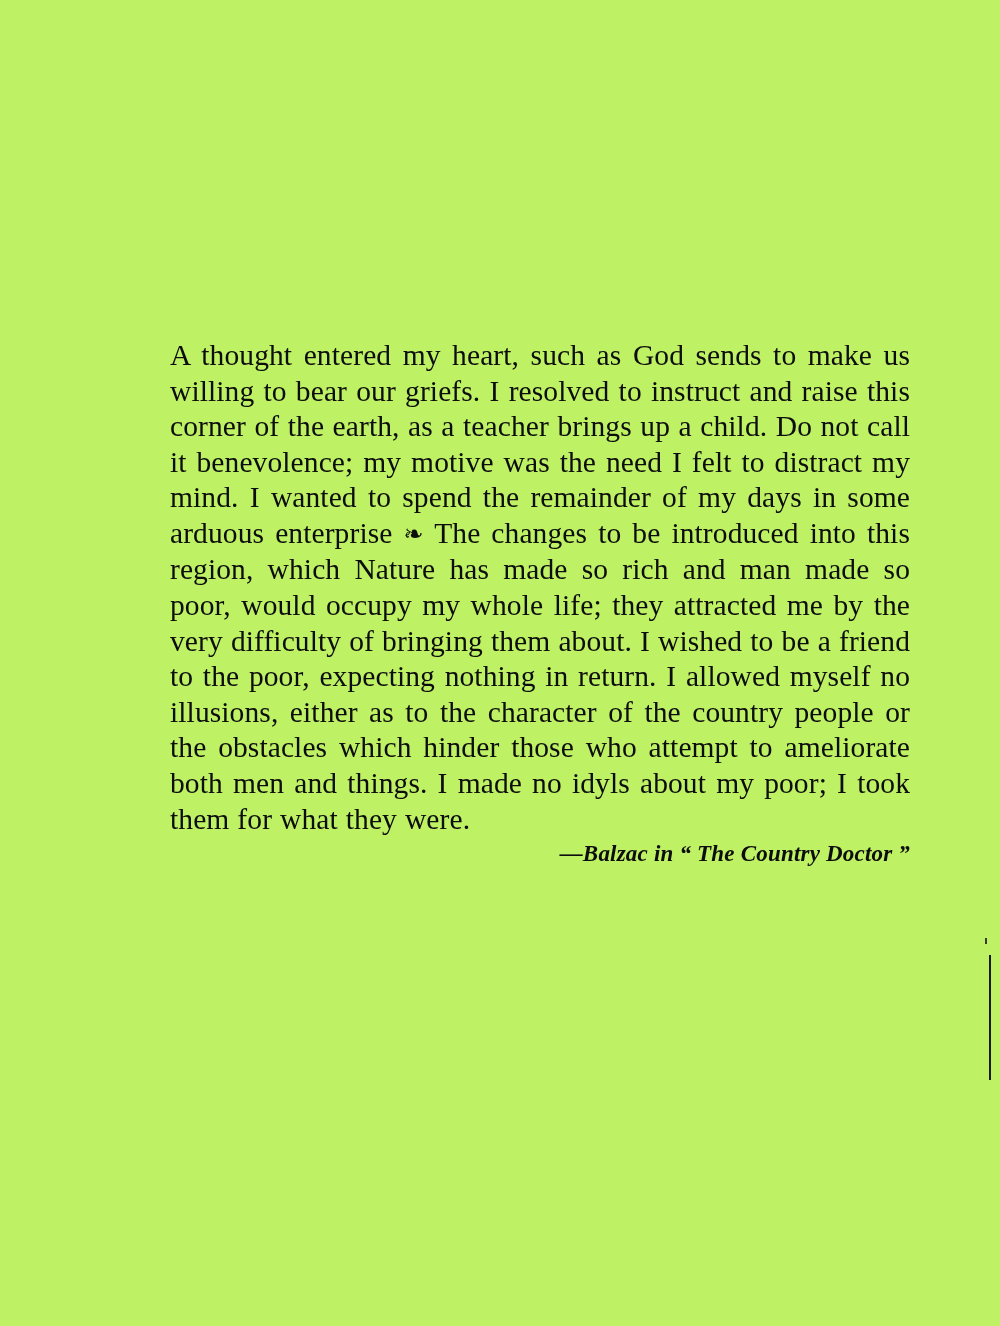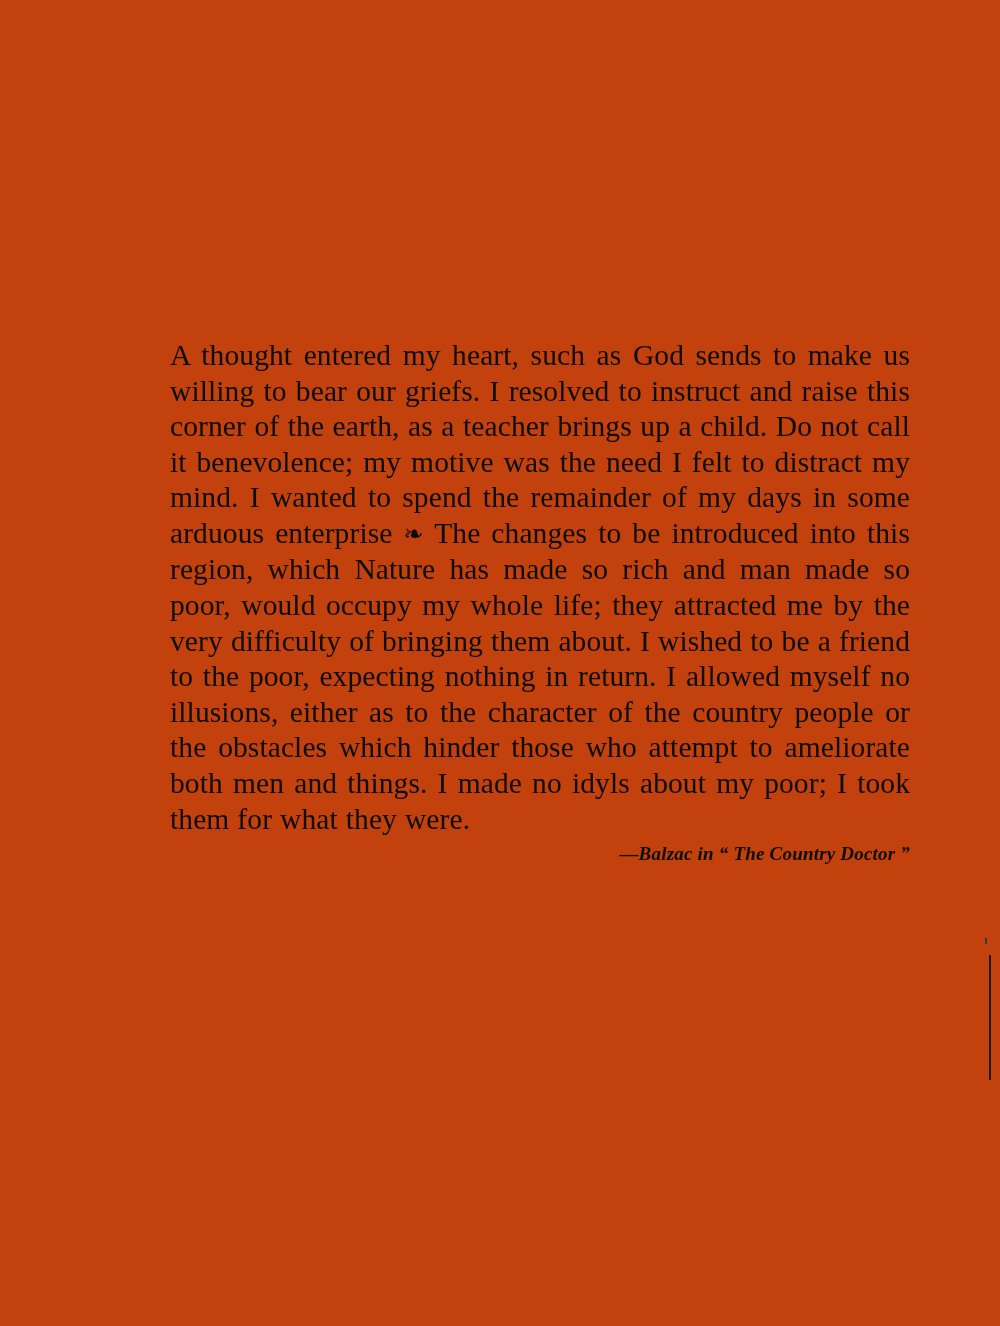--- a/index.html
+++ b/index.html
@@ -11,21 +11,21 @@
     width: 1000px;
     height: 1326px;
     position: relative;
     font-family: "Liberation Serif", serif;
     color: #111111;
     overflow: hidden;
   }
   .page {
     position: absolute;
     inset: 0;
-    background: #c2410c;
+    background: #bef264;
   }
   .text-block {
     position: absolute;
     left: 170px;
     top: 338px;
     width: 740px;
   }
   .quote {
     margin: 0;
     font-size: 29.5px;
@@ -39,21 +39,21 @@
   .quote .ornament {
     font-size: 24px;
     letter-spacing: 0;
     vertical-align: 0.05em;
   }
   .attribution {
     margin: 2px 0 0 0;
     text-align: right;
     font-style: italic;
     font-weight: bold;
-    font-size: 19px;
+    font-size: 23px;
     line-height: 30px;
     letter-spacing: 0.2px;
     color: #0d0d0d;
   }
   .edge-mark {
     position: absolute;
     right: 9px;
     top: 955px;
     width: 2px;
     height: 125px;

